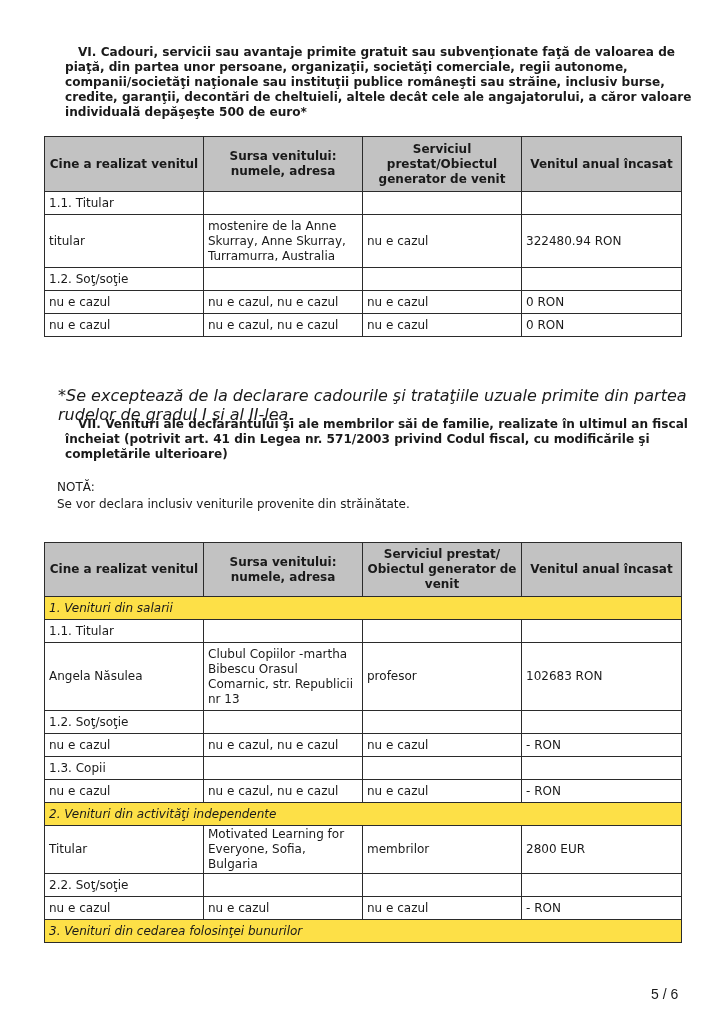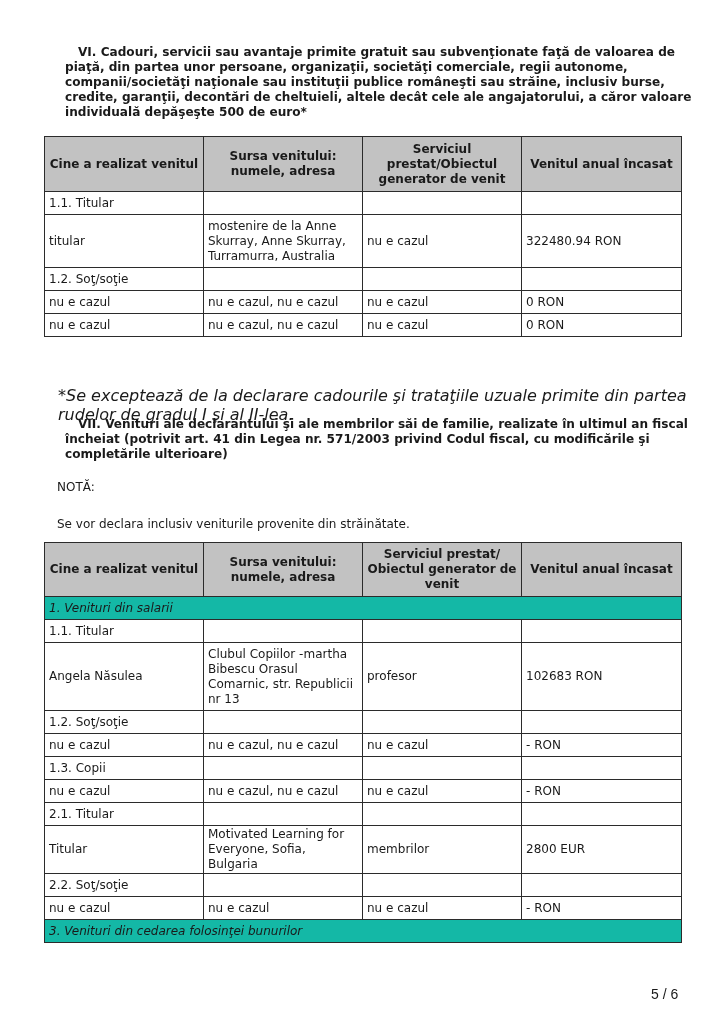--- a/index.html
+++ b/index.html
@@ -6,21 +6,21 @@
   body { width:724px; height:1024px; position:relative; overflow:hidden;
          font-family:"DejaVu Sans", "Liberation Sans", sans-serif; color:#1a1a1a; }
   .para { position:absolute; left:44px; width:640px; font-size:12.1px; line-height:15px;margin-left:21px; }
   .bold { font-weight:bold; }
   .indent1 { text-indent:13px; }
   table.t { position:absolute; left:44px; width:637px; border-collapse:collapse; table-layout:fixed;
             font-size:12px; }
   table.t td, table.t th { border:1.5px solid #2b2b2b; padding:1px 4px; vertical-align:middle; text-align:left; }
   table.t th { background:#c2c2c2; font-weight:bold; text-align:center; line-height:15px; padding:4px 4px; }
   table.t td { line-height:15px; height:20px; }
-  table.t tr.sec td { background:#14b8a6; font-style:italic; }
+  table.t tr.sec td { background:#fde047; font-style:italic; }
   .note { position:absolute; left:58px; font-size:16px; font-style:italic; }
   .notA { position:absolute; left:57px; font-size:12px; line-height:17px; }
   .pagenum { position:absolute; left:651px; top:986px; font-size:14px; font-family:"Liberation Sans", sans-serif; }
 </style>
 </head>
 <body>
 
 <div class="para bold indent1" style="top:45px;">VI. Cadouri, servicii sau avantaje primite gratuit sau subvenţionate faţă de valoarea de piaţă, din partea unor persoane, organizaţii, societăţi comerciale, regii autonome, companii/societăţi naţionale sau instituţii publice româneşti sau străine, inclusiv burse, credite, garanţii, decontări de cheltuieli, altele decât cele ale angajatorului, a căror valoare individuală depăşeşte 500 de euro*</div>
 
 <table class="t" style="top:136px;">
@@ -70,21 +70,21 @@
       <td>0 RON</td>
     </tr>
   </tbody>
 </table>
 
 <div class="note" style="top:386px;">*Se exceptează de la declarare cadourile şi trataţiile uzuale primite din partea rudelor de gradul I şi al II-lea.</div>
 
 <div class="para bold indent1" style="top:417px;">VII. Venituri ale declarantului şi ale membrilor săi de familie, realizate în ultimul an fiscal încheiat (potrivit art. 41 din Legea nr. 571/2003 privind Codul fiscal, cu modificările şi completările ulterioare)</div>
 
 <div class="notA" style="top:479px;">NOTĂ:</div>
-<div class="notA" style="top:516px;">Se vor declara inclusiv veniturile provenite din străinătate.</div>
+<div class="notA" style="top:496px;">Se vor declara inclusiv veniturile provenite din străinătate.</div>
 
 <table class="t" style="top:542px;">
   <colgroup>
       <col style="width:159px">
       <col style="width:159px">
       <col style="width:159px">
       <col style="width:160px">
     </colgroup>
   <thead>
     <tr style="height:54px">
@@ -127,25 +127,22 @@
       <td></td>
       <td></td>
       <td></td>
     </tr>
     <tr>
       <td>nu e cazul</td>
       <td>nu e cazul, nu e cazul</td>
       <td>nu e cazul</td>
       <td>- RON</td>
     </tr>
-    <tr>
-      <td>2.1. Titular</td>
-      <td></td>
-      <td></td>
-      <td></td>
+    <tr class="sec">
+      <td colspan="4">2. Venituri din activităţi independente</td>
     </tr>
     <tr style="height:38px">
       <td>Titular</td>
       <td>Motivated Learning for Everyone, Sofia, Bulgaria</td>
       <td>membrilor</td>
       <td>2800 EUR</td>
     </tr>
     <tr>
       <td>2.2. Soţ/soţie</td>
       <td></td>

